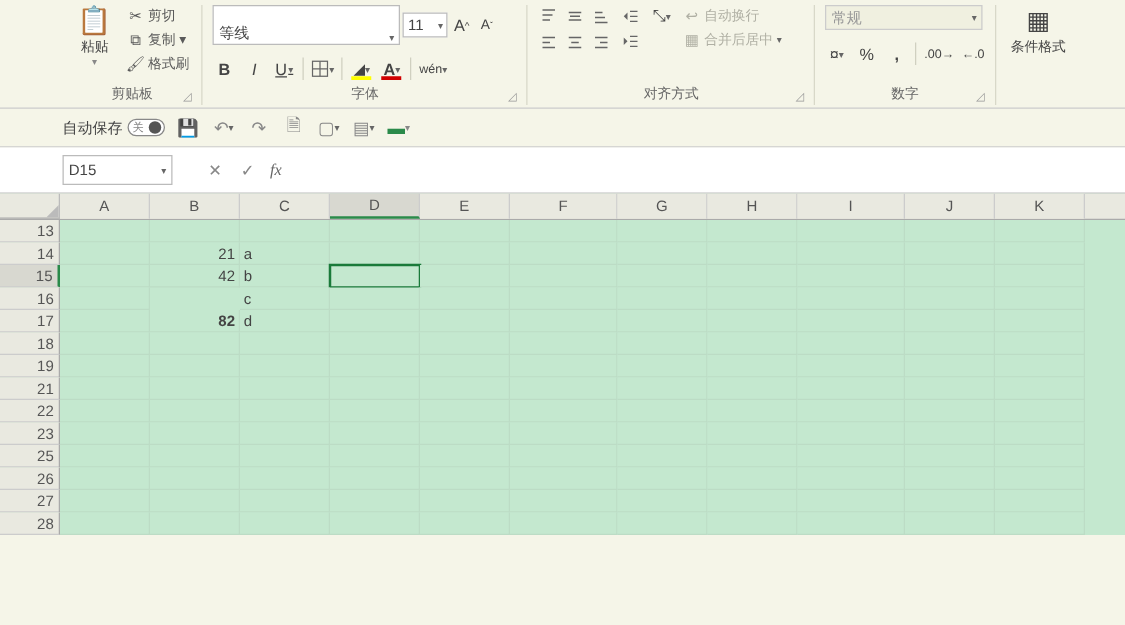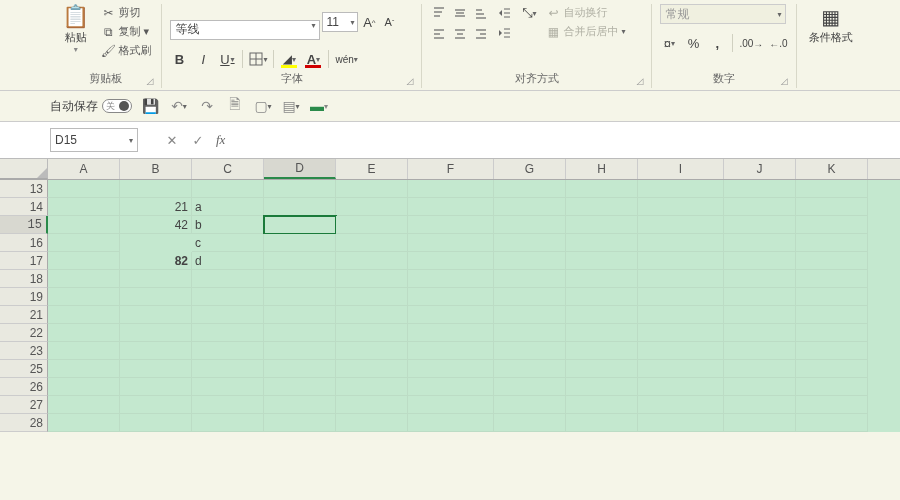--- a/index.html
+++ b/index.html
@@ -15,21 +15,21 @@
   .big-btn .ic { font-size: 22px; line-height: 22px; }
   .big-btn .lbl { font-size: 11px; margin-top: 2px; white-space: nowrap; }
   .big-btn .caret { font-size: 8px; color: #888; }
 
   .mini-col { display: flex; flex-direction: column; gap: 2px; justify-content: center; }
   .mini-btn { display: flex; align-items: center; gap: 3px; font-size: 11px; cursor: pointer; padding: 1px 2px; white-space: nowrap; color: #5a5a5a; }
   .mini-btn.disabled, .disabled { color: #b0b0a4; cursor: default; }
   .mini-ic { width: 14px; height: 14px; display: inline-flex; align-items: center; justify-content: center; font-size: 12px; }
 
   .font-row { display: flex; align-items: center; gap: 2px; }
-  .font-name { width: 150px; height: 20px; border: 1px solid #bbb; background: #fff; padding: 0 4px; display: flex; align-items: flex-start; font-size: 12px; justify-content: space-between; margin-top: 16px; }
+  .font-name { width: 150px; height: 32px; border: 1px solid #bbb; background: #fff; padding: 0 4px; display: flex; align-items: flex-end; font-size: 12px; justify-content: space-between; }
   .font-size { width: 36px; height: 20px; border: 1px solid #bbb; background: #fff; padding: 0 3px; display: flex; align-items: center; font-size: 12px; justify-content: space-between; }
   .dd-caret { font-size: 8px; color: #666; }
   .ab-btn { width: 18px; height: 18px; display:inline-flex; align-items:center; justify-content:center; cursor:pointer; font-size: 13px; }
 
   .fmt-row { display: flex; align-items: center; gap: 6px; margin-top: 6px; }
   .fmt-btn { display:inline-flex; align-items:center; justify-content:center; cursor:pointer; font-size: 13px; min-width: 18px; height:18px; position:relative; }
   .color-bar { position:absolute; bottom:0; left:1px; right:1px; height:3px; }
   .sep { width:1px; height:18px; background:#d0d0c0; }
 
   .align-grid { display:grid; grid-template-columns: repeat(3,18px); grid-template-rows: repeat(2,18px); gap:3px; }
@@ -59,21 +59,21 @@
   .sheet { position:relative; background:#c4e8cf; }
   .col-headers { display:flex; background:#e9e9e0; border-bottom:1px solid #aaa; }
   .corner { width:48px; height:20px; background:#e9e9e0; border-right:1px solid #bbb; border-bottom:1px solid #aaa; display:flex; align-items:flex-end; justify-content:flex-end; }
   .corner svg { width:10px; height:10px; }
   .col-h { height:20px; border-right:1px solid #ccc; display:flex; align-items:center; justify-content:center; font-size:12px; color:#555; background:#e9e9e0;}
   .col-h.sel { background:#d8d8d0; border-bottom: 2px solid #2a8a4a; }
 
   .rows { }
   .row { display:flex; height:18px; }
   .row-h { width:48px; border-right:1px solid #aaa; border-bottom:1px solid #ccc; background:#e9e9e0; display:flex; align-items:center; justify-content:flex-end; padding-right:4px; font-size:12px; color:#555;}
-  .row-h.sel { background:#d8d8d0; border-right:2px solid #2a8a4a;font-family:Liberation Mono, monospace; }
+  .row-h.sel { background:#d8d8d0; border-right:2px solid #2a8a4a; }
   .cell { border-right:1px solid #bcdcc5; border-bottom:1px solid #bcdcc5; background:#c4e8cf; font-size:12px; padding:0 3px; display:flex; align-items:center; overflow:hidden; white-space:nowrap; }
   .cell.num { justify-content:flex-end; }
   .cell.active { outline:2px solid #1a7a3a; outline-offset:-1px; background:#c4e8cf; }
 
 </style>
 </head>
 <body>
 
 <div class="ribbon">
 

